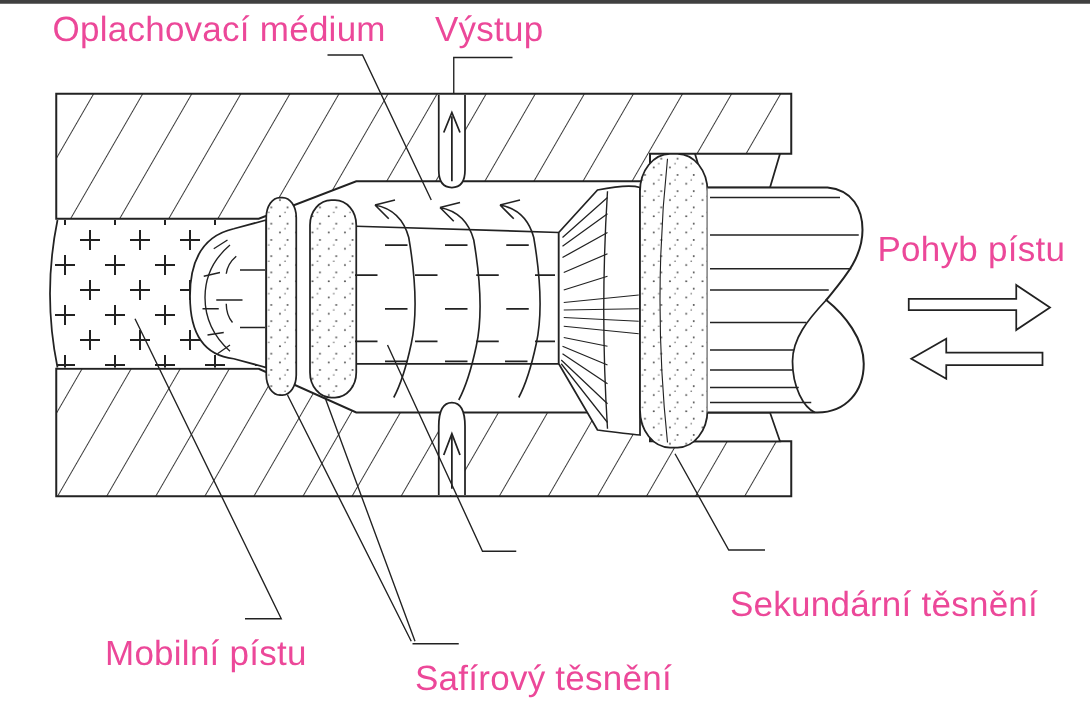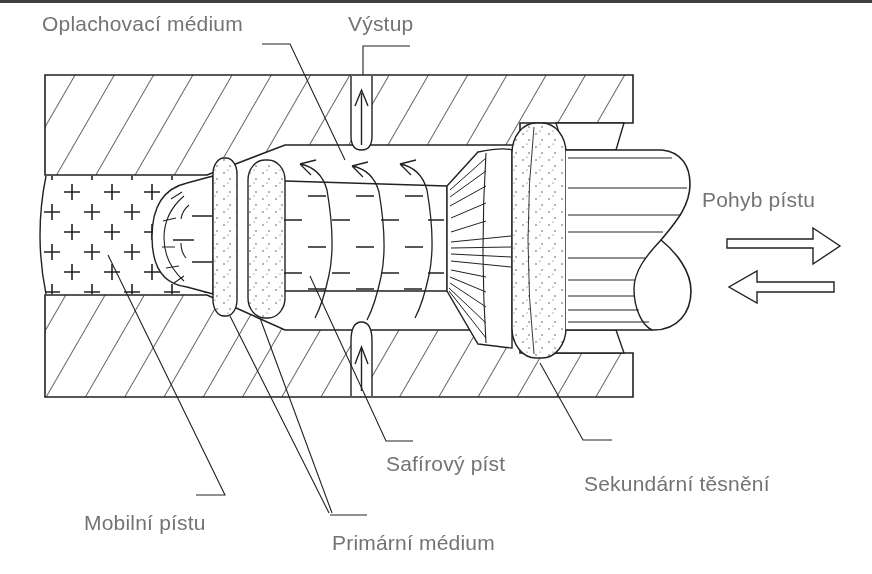--- a/index.html
+++ b/index.html
@@ -6,23 +6,23 @@
   .stage{
     position:relative;
     width:872px;height:574px;
     background:#ffffff;
     overflow:hidden;
     font-family:"Liberation Sans", sans-serif;
   }
   .stage svg{position:absolute;left:0;top:0;}
   .lbl{
     position:absolute;
-    font-size:21px;
+    font-size:28px;
     line-height:23px;
-    color:#737373;
+    color:#ec4899;
     white-space:nowrap;
     letter-spacing:0.2px;
   }
 </style>
 </head>
 <body>
 
 <div class="stage">
 
   <svg width="872" height="574" viewBox="0 0 872 574">
@@ -140,20 +140,19 @@
       <path d="M834,282 H757 V271 L729,287 L757,303 V292 H834 Z"></path>
     </g>
   </svg>
 
   <div class="lbl" style="left:42px;top:12px">Oplachovací médium</div>
 
   <div class="lbl" style="left:348px;top:12px">Výstup</div>
 
   <div class="lbl" style="left:702px;top:188px">Pohyb pístu</div>
 
-  <div class="lbl" style="left:386px;top:452px">Safírový píst</div>
 
   <div class="lbl" style="left:584px;top:472px">Sekundární těsnění</div>
 
   <div class="lbl" style="left:84px;top:511px">Mobilní pístu</div>
 
-  <div class="lbl" style="left:332px;top:531px">Primární médium</div>
+  <div class="lbl" style="left:332px;top:531px">Safírový těsnění</div>
 </div>
 
 </body></html>

